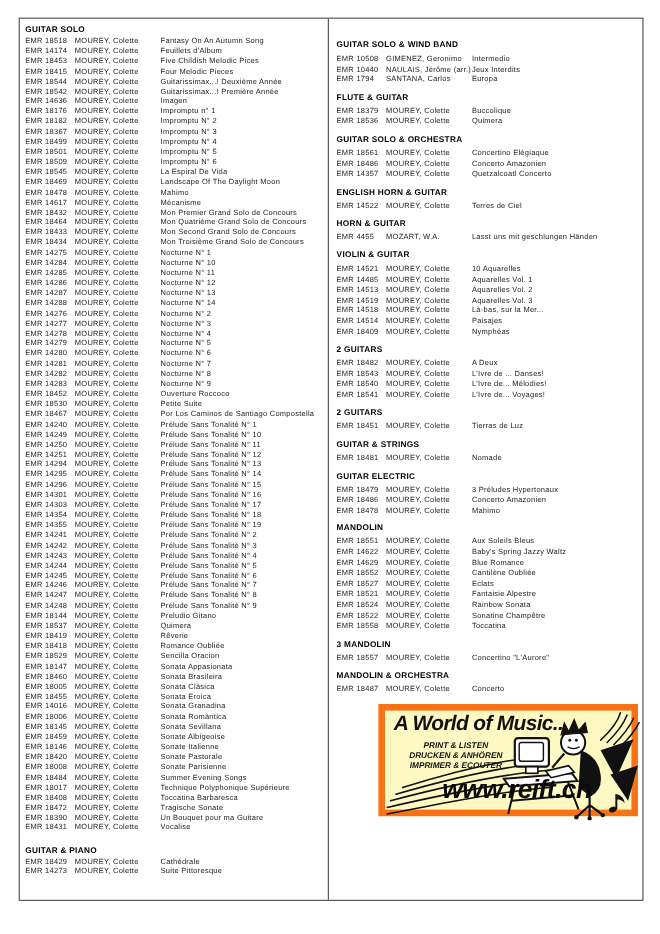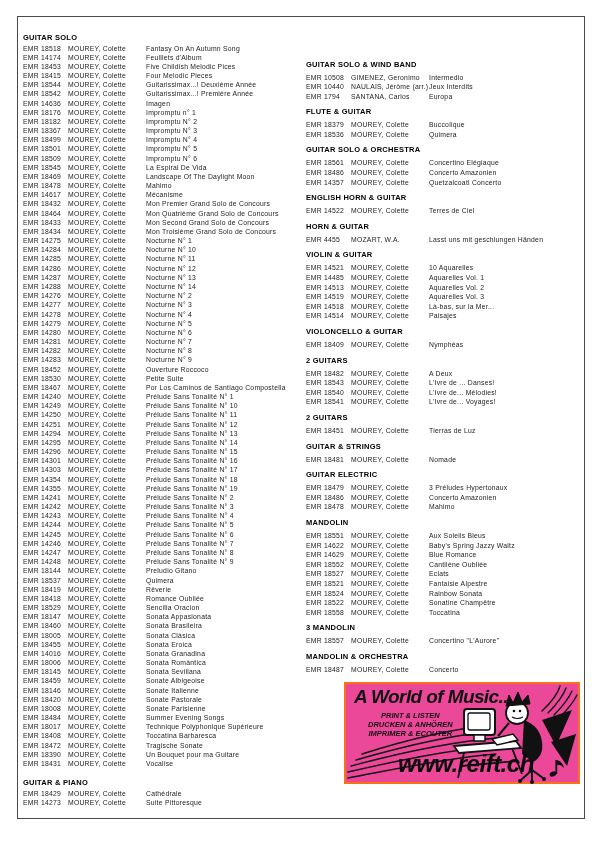--- a/index.html
+++ b/index.html
@@ -11,21 +11,20 @@
     position:relative;
     overflow:hidden;
   }
   .sheet{
     position:absolute;
     left:17px;top:16px;
     width:566px;height:801px;
     border:1px solid #4a4a4a;
     background:#fff;
     display:flex;
-    align-items:center;
   }
   .col{box-sizing:border-box;}
   .col-left{
     width:280px;
     padding:5px 2px 0 5px;
   }
   .divider{
     width:1px;background:#4a4a4a;flex:none;
   }
   .col-right{
@@ -38,40 +37,40 @@
     font-size:7.5px;
     font-weight:bold;
     letter-spacing:.25px;
     line-height:10px;
     white-space:nowrap;
     color:#000;
   }
   .col-left .section-header{margin:0 0 1px 0;}
   .col-left .section + .section .section-header{margin-top:10px;}
   .col-right .section-header{margin:6px 0 3px 0;}
-  .col-right .section:first-child .section-header{margin-top:4px;}
+  .col-right .section:first-child .section-header{margin-top:14px;}
   .row{
     display:flex;
     font-size:6.8px;
     letter-spacing:.25px;
     white-space:nowrap;
     color:#222;
   }
   .col-left .row{line-height:9.17px;}
   .col-right .row{line-height:9.6px;}
   .c-no{width:45px;flex:none;}
   .c-comp{width:78px;flex:none;}
   .c-title{flex:1;overflow:hidden;}
   
   .ad{
     margin:8px 2px 0 38px;
     width:236px;height:102px;
-    border:2px solid #f97316;
+    border:6px solid #f97316;
     position:relative;
-    background:#ec4899;
+    background:#fef9c3;
     box-sizing:border-box;
   }
   .ad-headline{
     position:absolute;top:2px;left:8px;
     font-size:19px;font-weight:bold;font-style:italic;
     letter-spacing:-0.6px;color:#111;white-space:nowrap;
   }
   .ad-sub{
     position:absolute;top:27px;left:22px;
     text-align:center;
@@ -598,21 +597,20 @@
             <span class="c-comp">MOUREY, Colette</span>
             <span class="c-title">Là-bas, sur la Mer...</span>
           </div>
           <div class="row">
             <span class="c-no">EMR 14514</span>
             <span class="c-comp">MOUREY, Colette</span>
             <span class="c-title">Paisajes</span>
           </div>
         </div>
         <div class="section">
-          <div class="section-header">VIOLONCELLO &amp; GUITAR</div>
           <div class="row">
             <span class="c-no">EMR 18409</span>
             <span class="c-comp">MOUREY, Colette</span>
             <span class="c-title">Nymphéas</span>
           </div>
         </div>
         <div class="section">
           <div class="section-header">2 GUITARS</div>
           <div class="row">
             <span class="c-no">EMR 18482</span>

